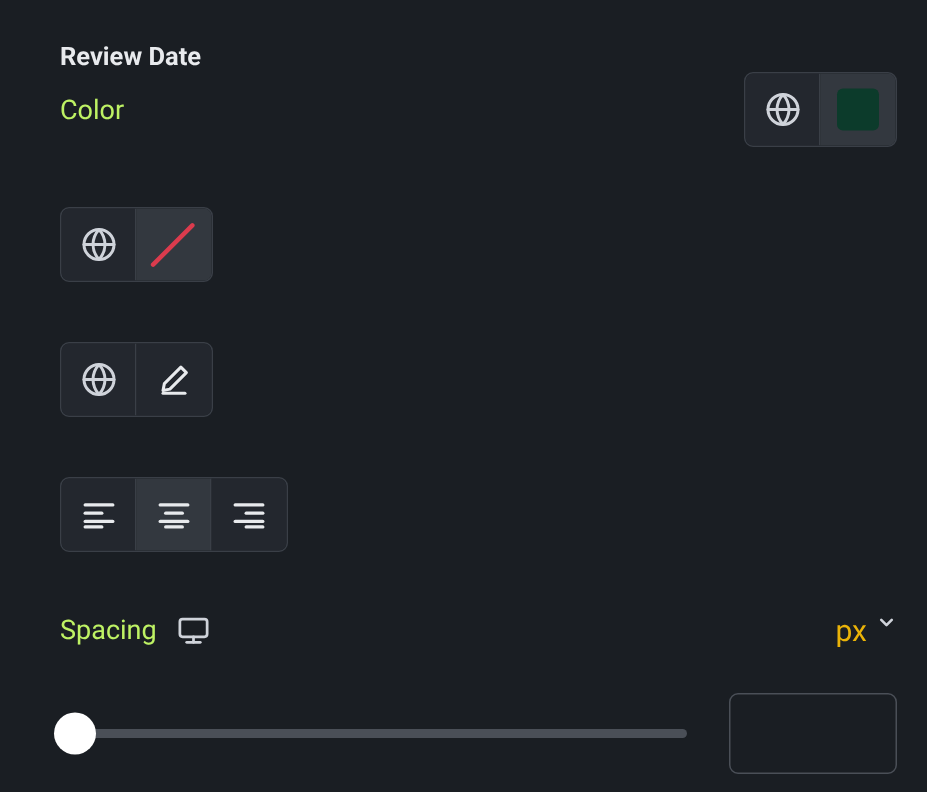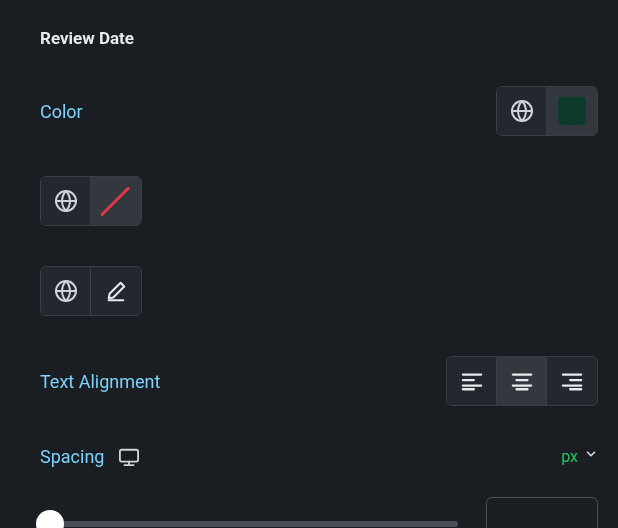--- a/index.html
+++ b/index.html
@@ -9,31 +9,30 @@
     height: 528px;
     font-family: -apple-system, BlinkMacSystemFont, "Segoe UI", Roboto, sans-serif;
     color: #d5d8de;
     padding: 28px 20px 20px 40px;
     overflow: hidden;
   }
   .section-title {
     font-size: 17px;
     font-weight: 700;
     color: #e8eaed;
-    margin-bottom: 38px;
   }
   .row {
     display: flex;
     align-items: center;
     justify-content: space-between;
     margin-bottom: 40px;
   }
   .row-label {
     font-size: 18px;
-    color: #7dd3fc;
+    color: #bef264;
     font-weight: 400;
     display: flex;
     align-items: center;
     gap: 14px;
   }
   .control-group {
     display: flex;
     gap: 0;
     border-radius: 6px;
     overflow: hidden;
@@ -79,22 +78,22 @@
     display: flex;
     align-items: center;
     justify-content: space-between;
     margin-bottom: 30px;
     gap: 32px;
   }
   .unit {
     display: flex;
     align-items: flex-start;
     gap: 6px;
-    font-size: 16px;
-    color: #22c55e;
+    font-size: 20px;
+    color: #eab308;
     cursor: pointer;
   }
   .slider-row {
     display: flex;
     align-items: center;
     gap: 28px;
   }
   .slider-track {
     position: relative;
     flex: 1;
@@ -172,21 +171,20 @@
     <div class="control-btn">
       <svg width="22" height="22" viewBox="0 0 24 24" fill="none" stroke="#e8eaed" stroke-width="2.2" stroke-linecap="round" stroke-linejoin="round">
         <path d="M17 3l4 4L9 19l-5 1 1-5L17 3z"></path>
         <line x1="4" y1="22" x2="20" y2="22"></line>
       </svg>
     </div>
   </div>
 </div>
 
 <div class="row">
-  <div class="row-label">Text Alignment</div>
   <div class="control-group align-group">
     <div class="control-btn">
       <svg width="22" height="20" viewBox="0 0 24 20" fill="none" stroke="#e8eaed" stroke-width="2.5" stroke-linecap="round">
         <line x1="2" y1="3" x2="22" y2="3"></line>
           <line x1="2" y1="9" x2="14" y2="9"></line>
         <line x1="2" y1="15" x2="22" y2="15"></line>
           <line x1="2" y1="21" x2="14" y2="21" transform="translate(0,-2)"></line>
       </svg>
     </div>
     <div class="control-btn active">

